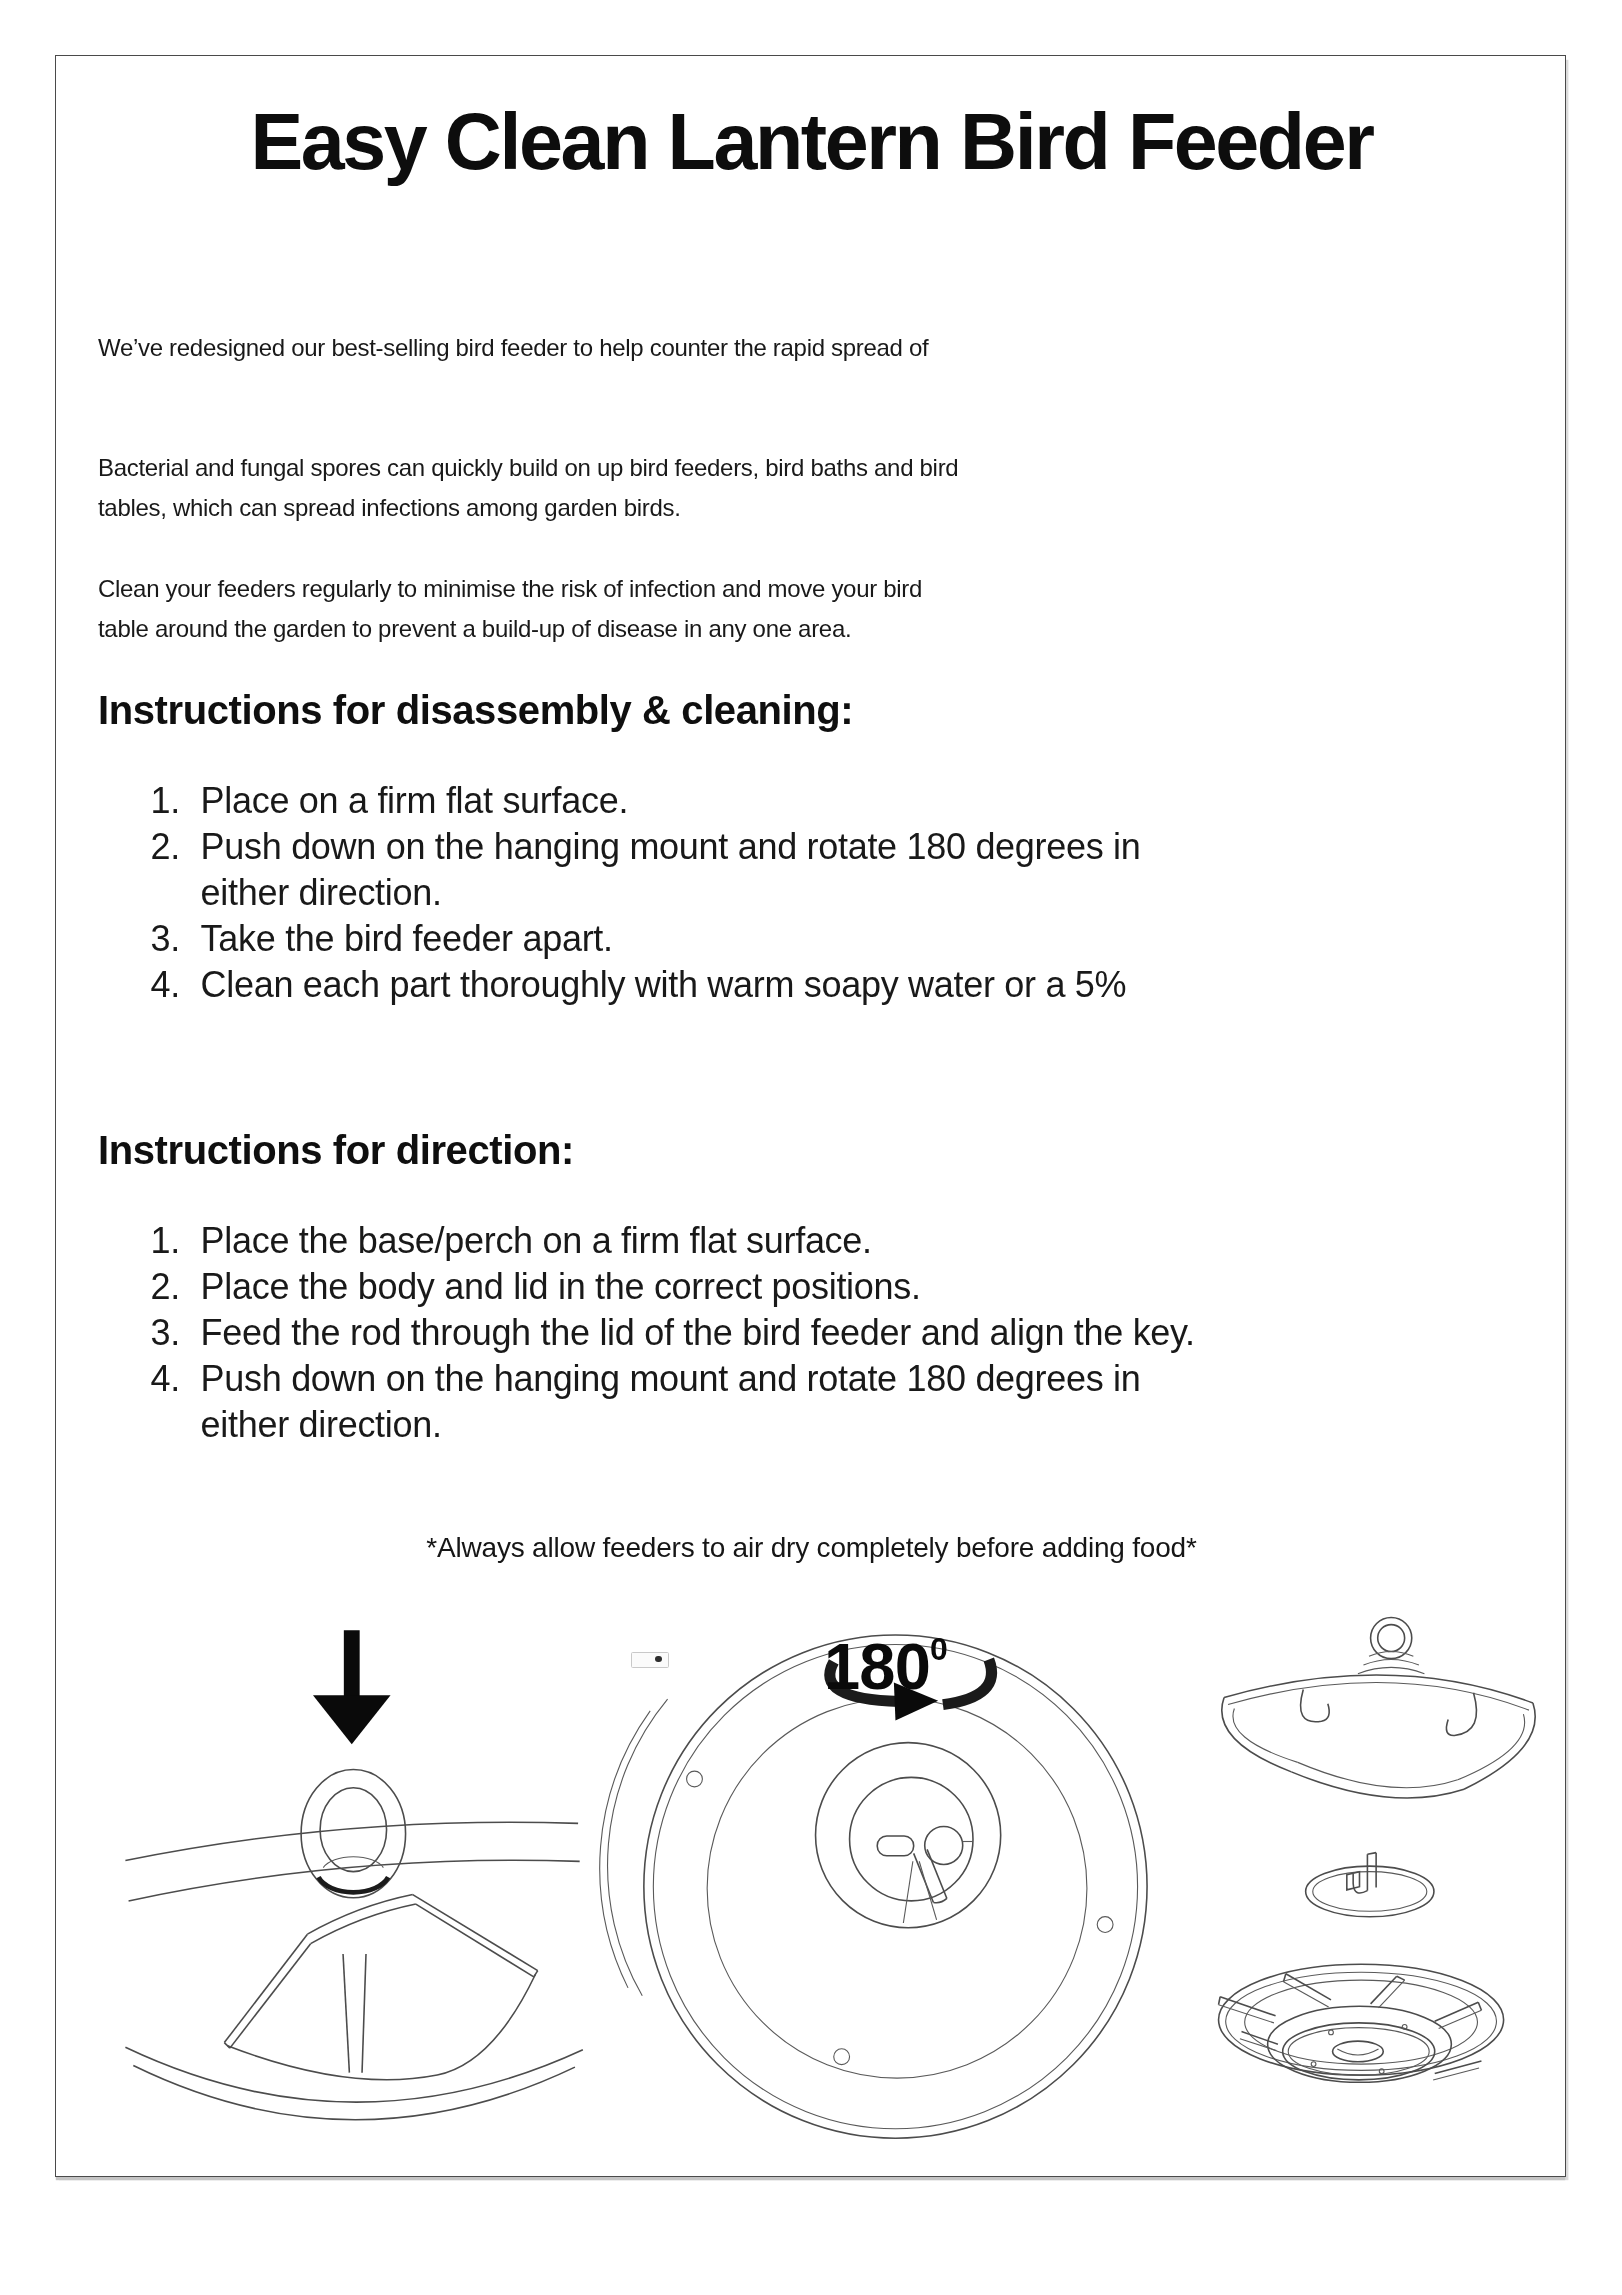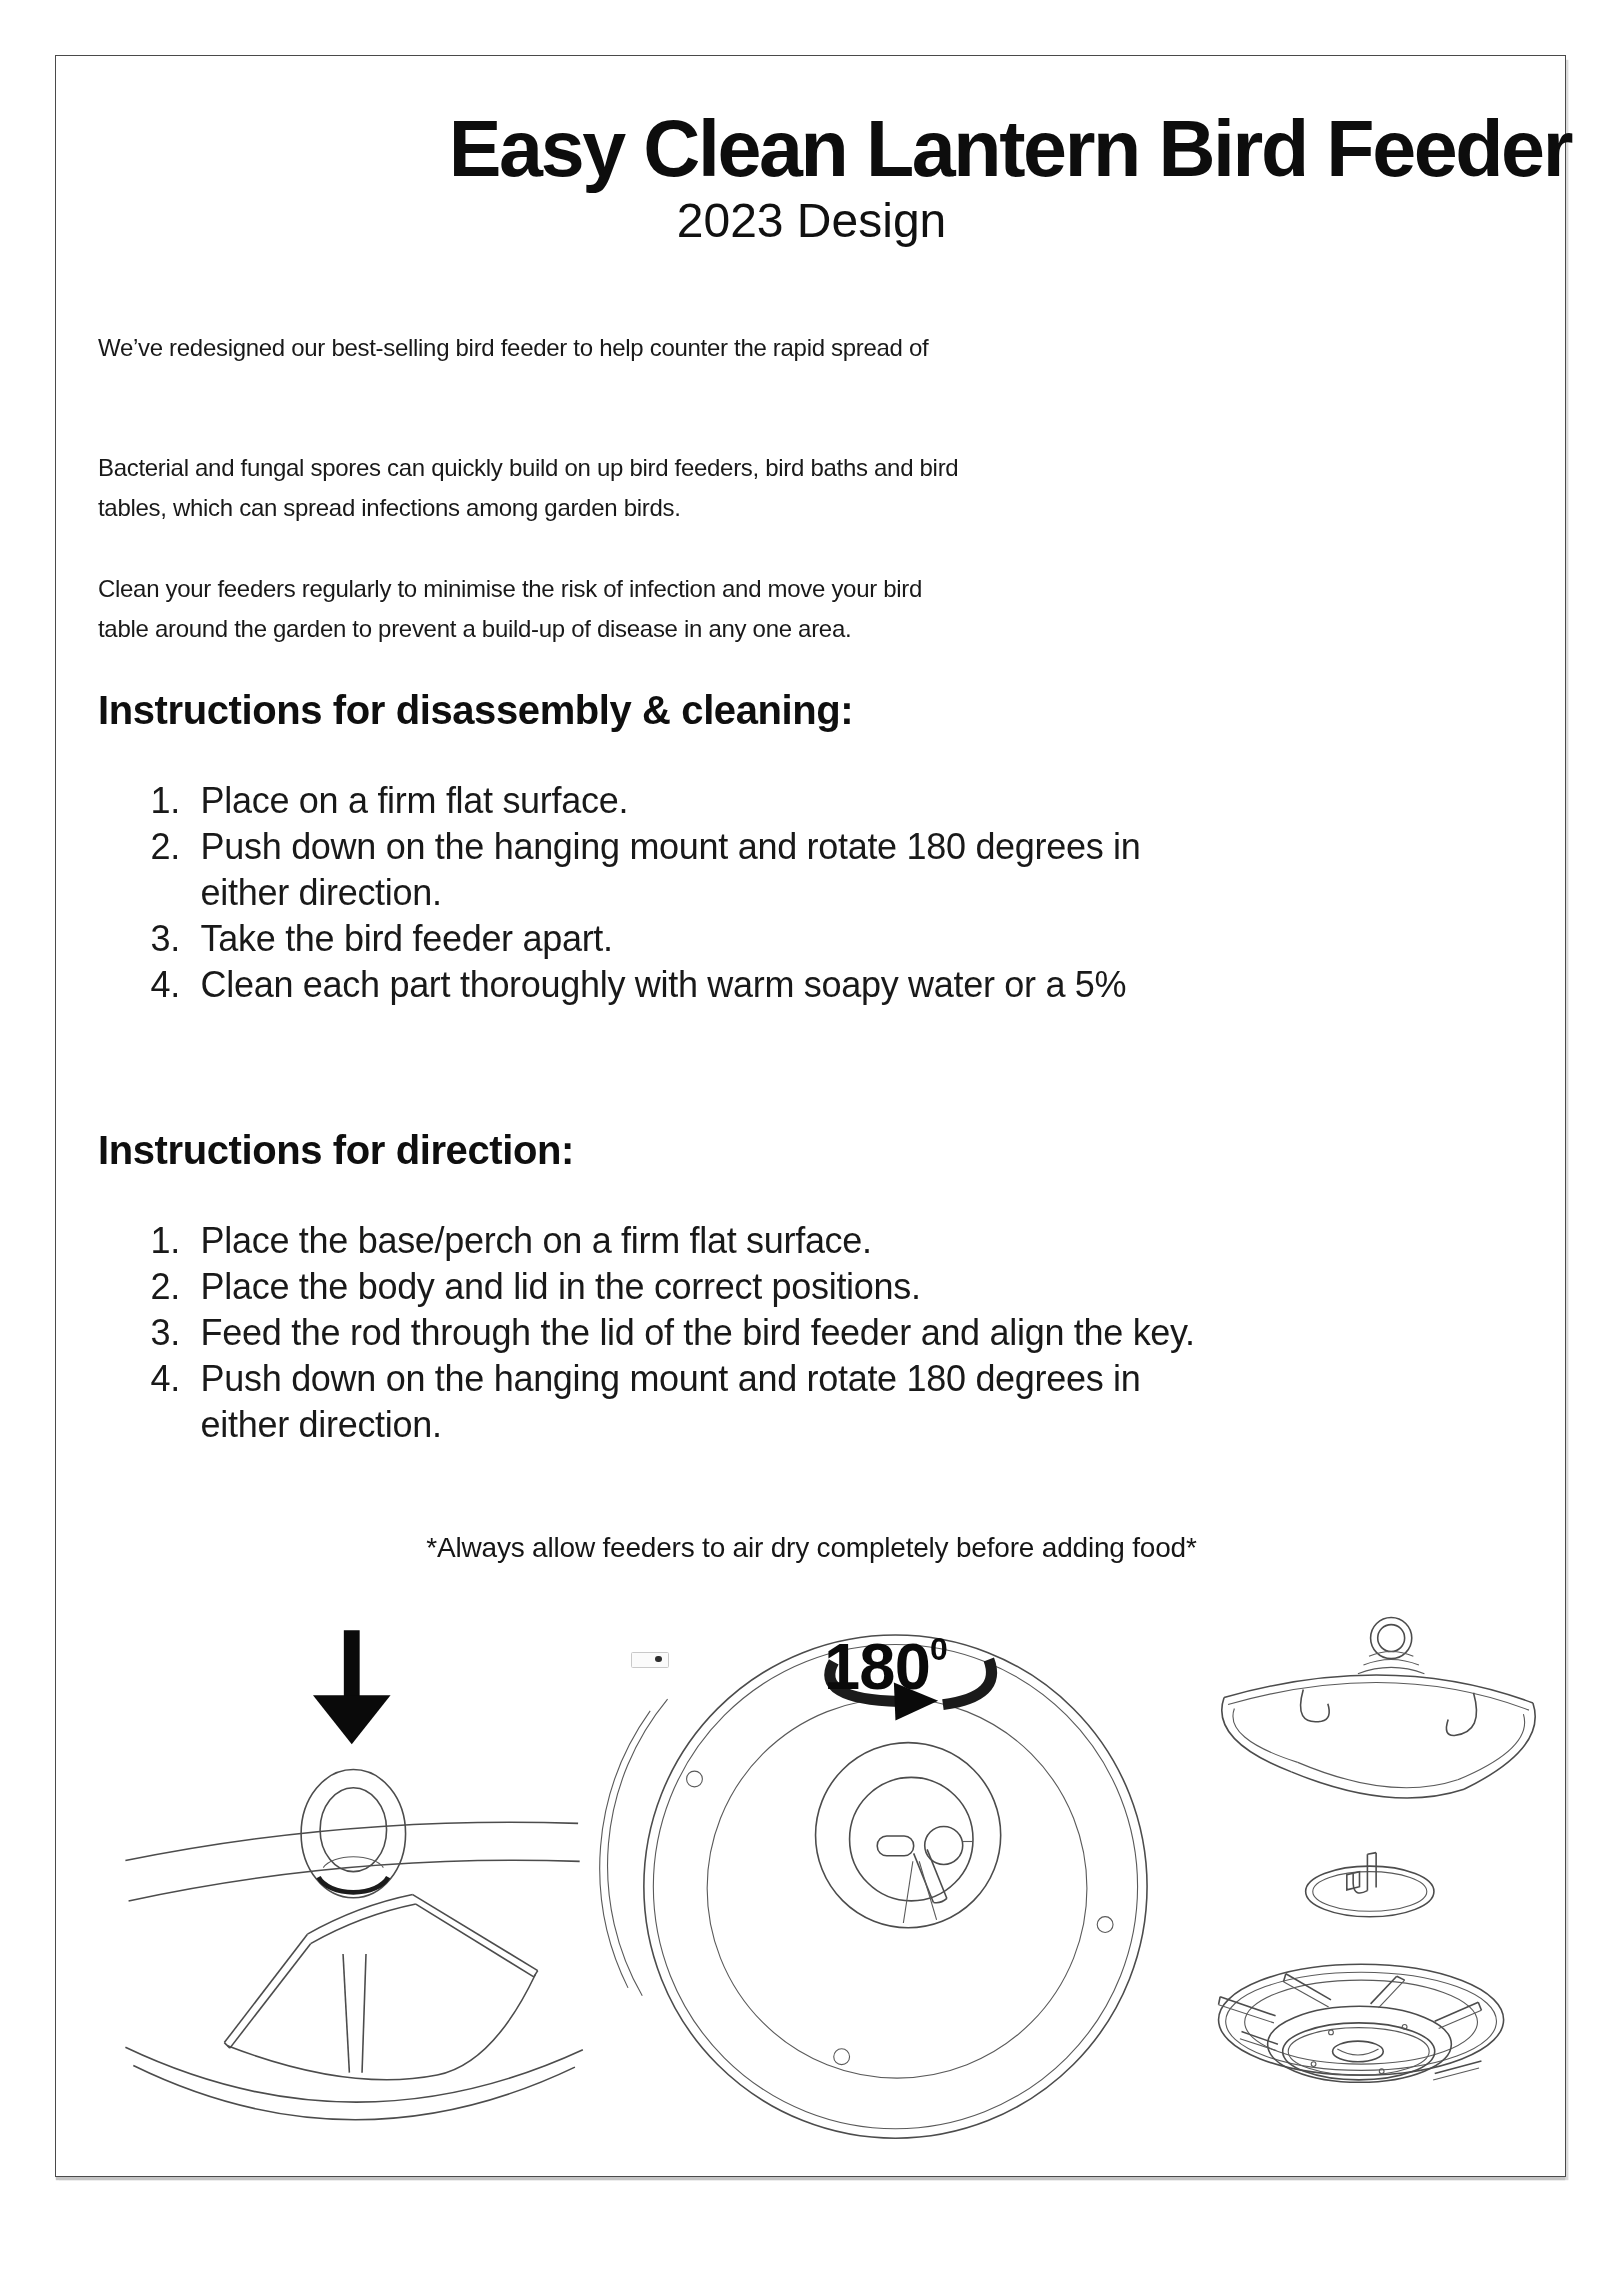--- a/index.html
+++ b/index.html
@@ -26,22 +26,22 @@
     height: 2120px;
     border: 1.6px solid #4a4a4a;
     box-shadow: 0 4px 0 -0.8px #c4c4c4, 3.2px 4px 0 -0.8px #dcdcdc;
     background: #ffffff;
   }
   .page-title {
     position: absolute;
     left: 59px;
     top: 101px;
     width: 1505px;
-    margin: 7px;
-    text-align: right;
+    margin: 0;
+    text-align: center;
     font-size: 79px;
     line-height: 82px;
     font-weight: 800;
     letter-spacing: -2.4px;
     color: #0d0d0d;
     white-space: nowrap;
   }
   .page-subtitle {
     position: absolute;
     left: 59px;
@@ -160,21 +160,20 @@
   .solid-black { fill: #0a0a0a; stroke: none; }
 </style>
 </head>
 <body>
 
 <div class="canvas">
 
   <div class="page-border"></div>
 
   <h1 class="page-title">Easy Clean Lantern Bird Feeder</h1>
-  <div class="page-subtitle">2023 Design</div>
 
   <div class="para" style="top:328px">
     <div class="tline">We’ve redesigned our best-selling bird feeder to help counter the rapid spread of</div>
   </div>
   <div class="para" style="top:448px">
     <div class="tline">Bacterial and fungal spores can quickly build on up bird feeders, bird baths and bird</div>
     <div class="tline">tables, which can spread infections among garden birds.</div>
   </div>
   <div class="para" style="top:569px">
     <div class="tline">Clean your feeders regularly to minimise the risk of infection and move your bird</div>

